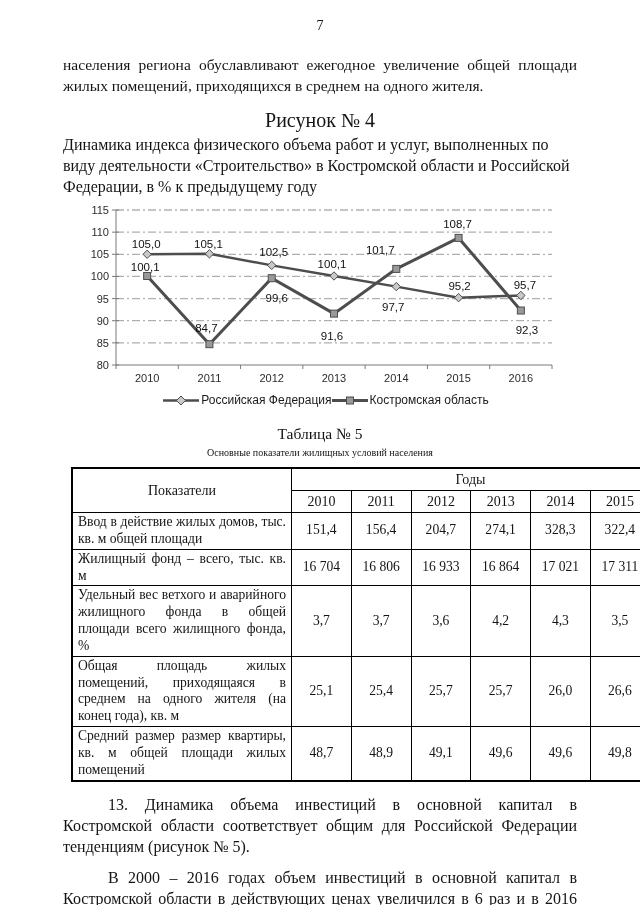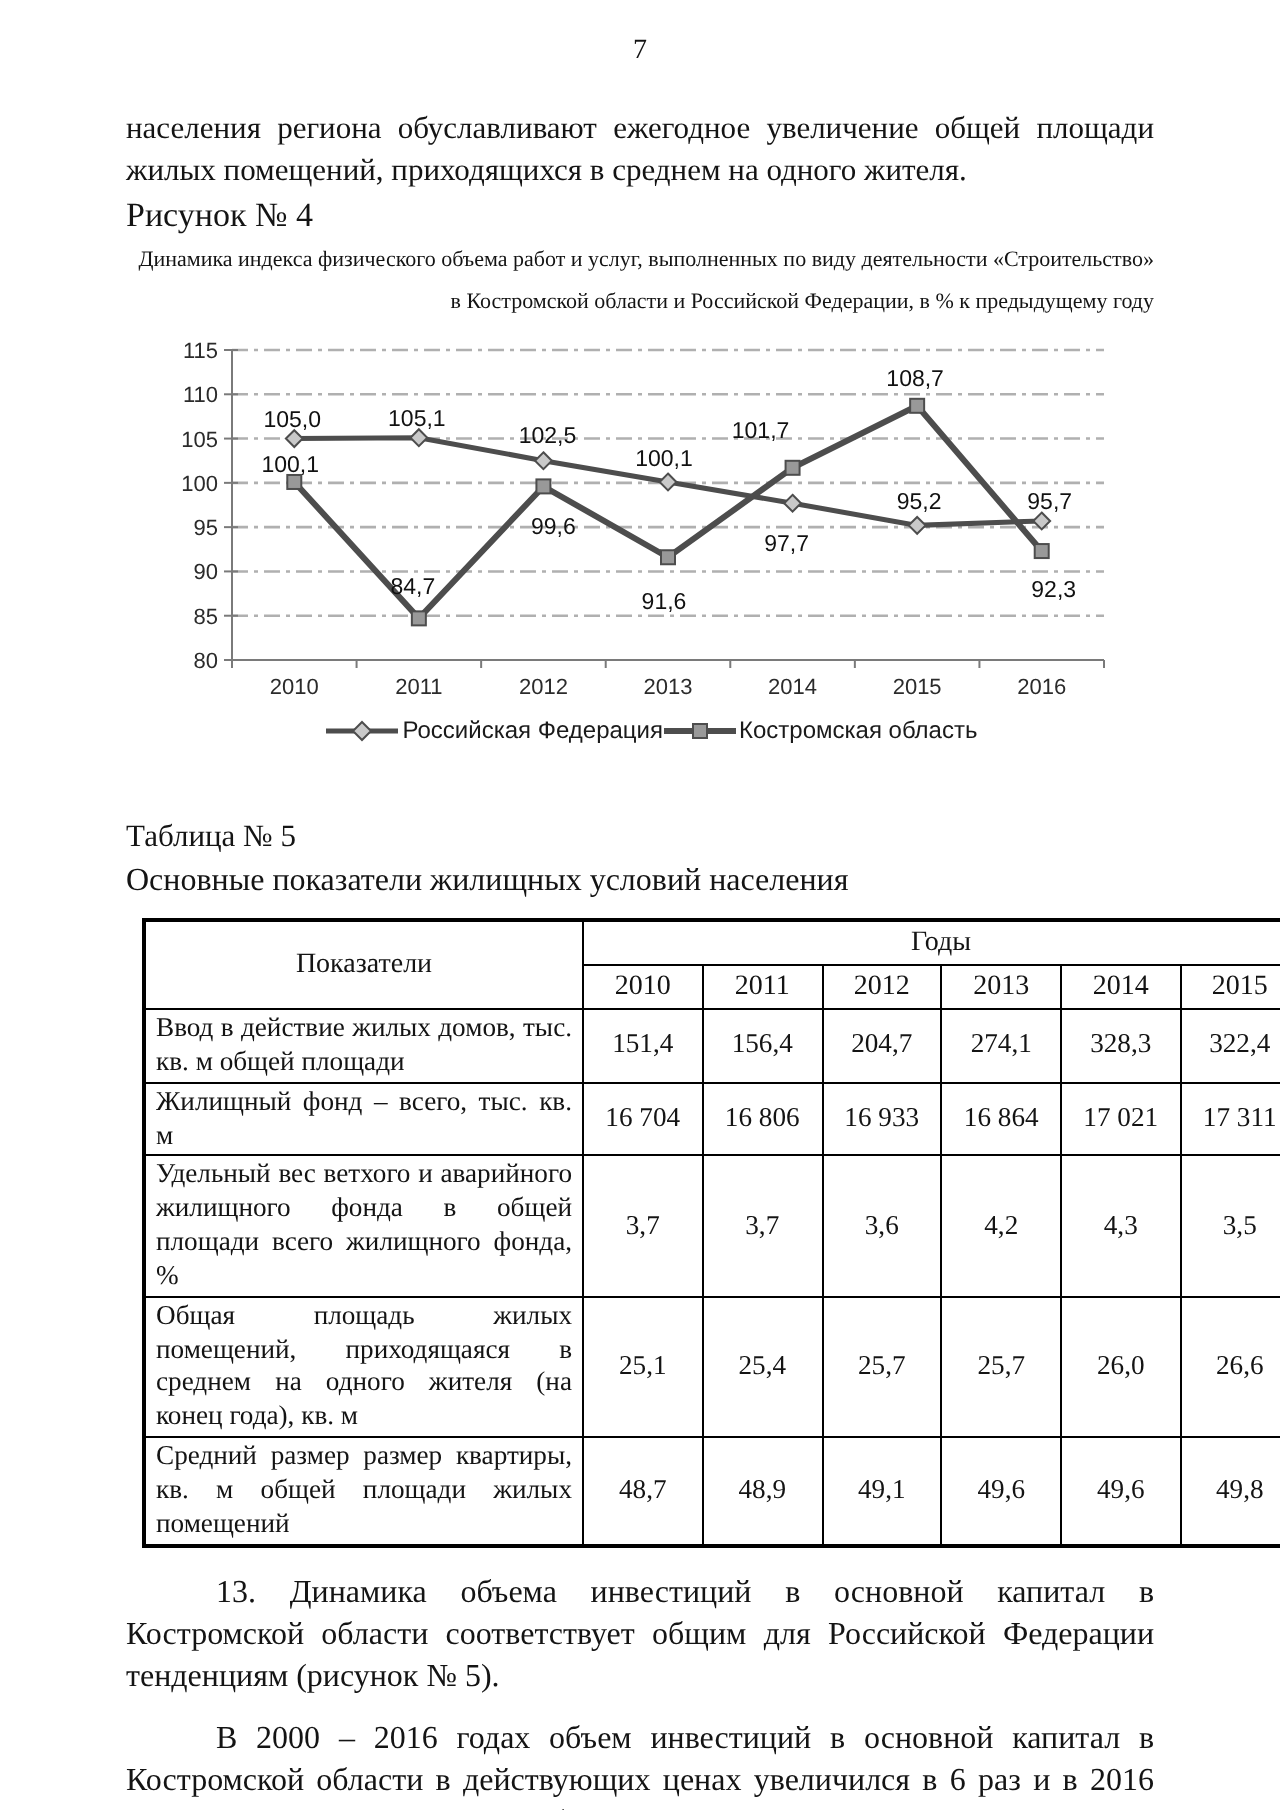--- a/index.html
+++ b/index.html
@@ -4,31 +4,31 @@
 <style>
   html,body{margin:0;padding:0;}
   body{
     width:640px;height:905px;background:#ffffff;color:#141414;
     font-family:"Liberation Serif", serif;
     position:relative;overflow:hidden;
   }
   .page{padding:18px 63px 0 63px;}
   .page-number{text-align:center;font-size:14px;margin-bottom:13px;}
   .para{font-size:15.5px;line-height:21px;text-align:justify;margin-top:20px;}
-  .caption-right{text-align:left;font-size:17px;margin-top:2px;}
-  .fig-title{text-align:right;font-size:11px;line-height:21px;margin-top:2px;}
+  .caption-right{text-align:center;font-size:20px;margin-top:13px;}
+  .fig-title{text-align:left;font-size:16px;line-height:21px;margin-top:2px;}
   .chart-wrap{margin-top:6px;margin-left:22px;width:482px;}
   .chart-svg{display:block;}
   .tick{font-family:"Liberation Sans",sans-serif;font-size:11px;fill:#2b2b2b;}
   .dlabel{font-family:"Liberation Sans",sans-serif;font-size:11.5px;fill:#111;}
   .legend{display:flex;justify-content:center;margin-top:8px;
     font-family:"Liberation Sans",sans-serif;font-size:12px;color:#1a1a1a;}
   .legend-item{display:flex;align-items:center;gap:2px;}
-  .tbl-caption{text-align:left;font-size:15.5px;margin-top:38px;}
-  .tbl-title{font-size:16px;margin-top:4px;margin-bottom:9px;}
+  .tbl-caption{text-align:center;font-size:15.5px;margin-top:18px;}
+  .tbl-title{text-align:center;font-size:10px;margin-top:4px;margin-bottom:9px;}
   table.fig{border-collapse:collapse;table-layout:fixed;width:580px;margin-left:8px;
     font-size:13.6px;line-height:1.24;}
   table.fig th,table.fig td{border:1px solid #000;vertical-align:middle;}
   table.fig{border:2px solid #000;}
   th.col-indicators{width:216px;font-weight:normal;text-align:center;font-size:14px;}
   th.col-years{font-weight:normal;text-align:center;font-size:14px;height:19px;}
   th.yr{font-weight:normal;text-align:center;font-size:14px;height:19px;}
   td.lbl{text-align:justify;padding:1px 5px;}
   td.val{text-align:center;white-space:nowrap;padding:1px 1px;}
   .body-para{font-size:16px;line-height:21px;text-align:justify;text-indent:45px;margin-top:10px;}

